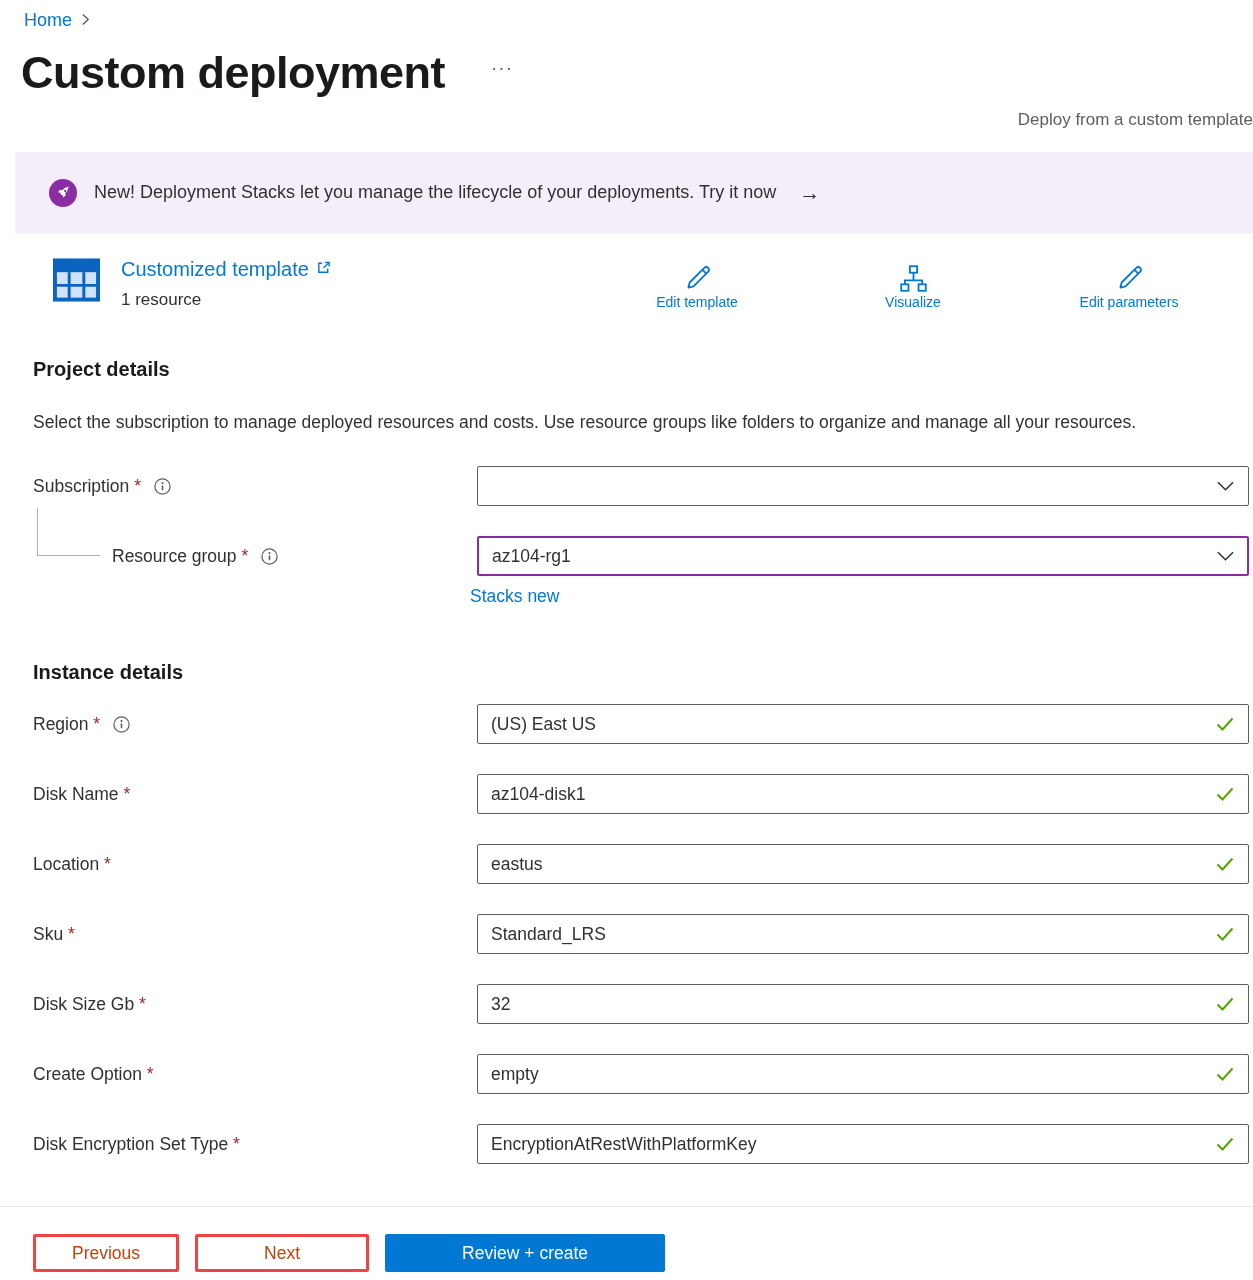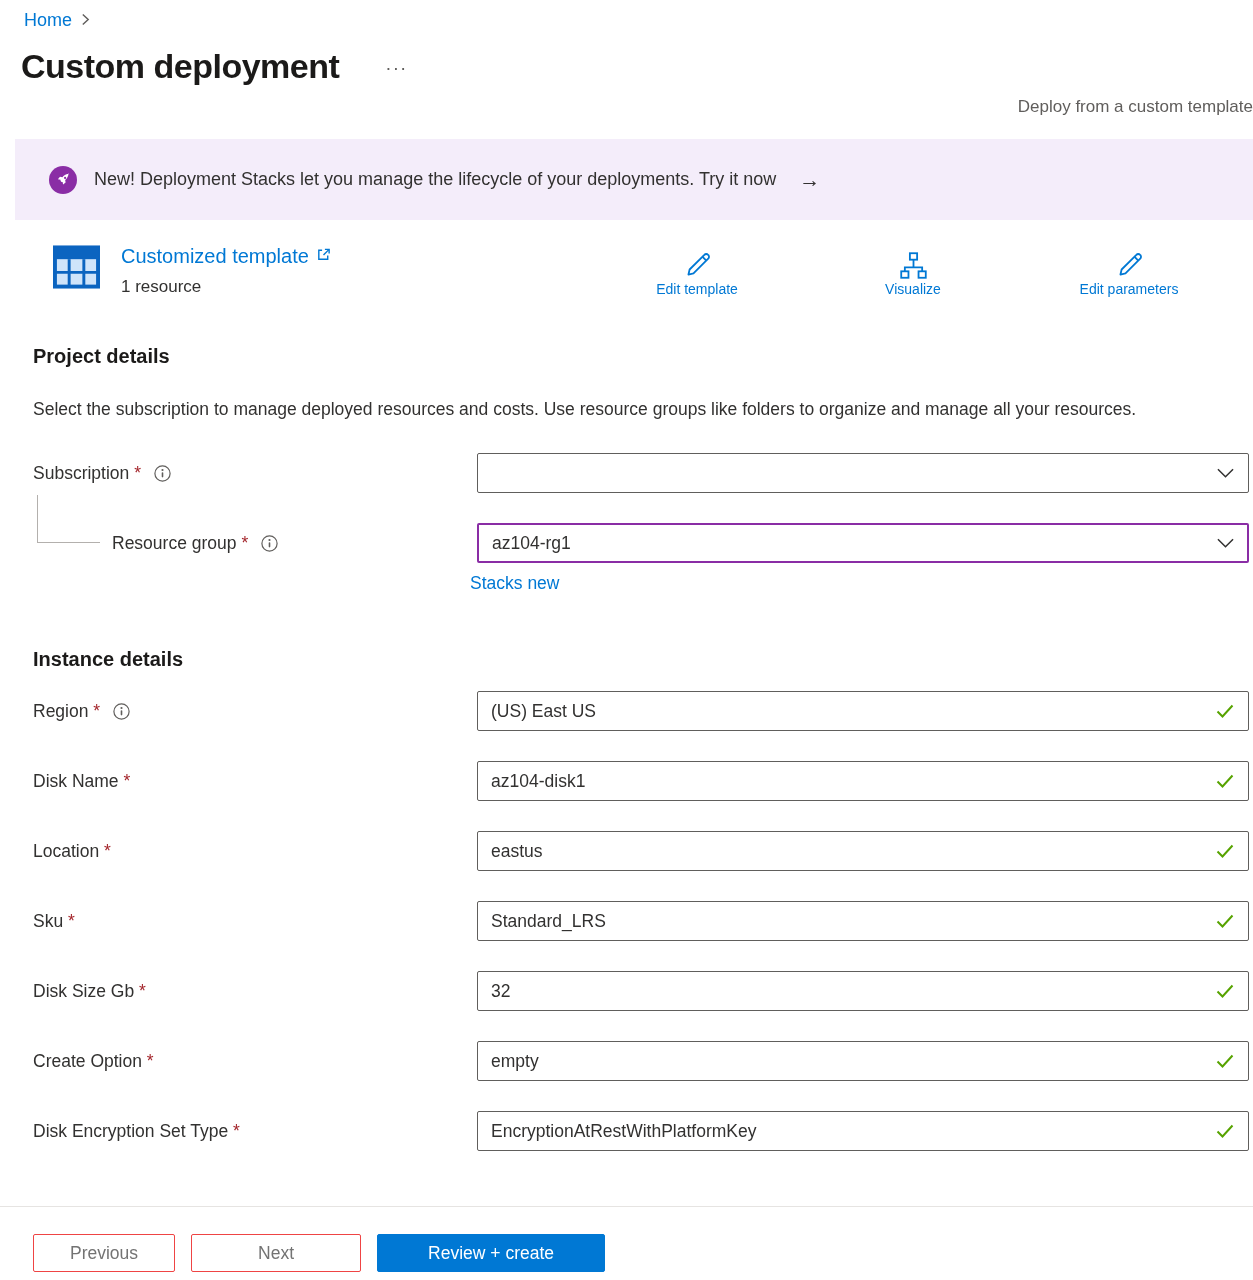--- a/index.html
+++ b/index.html
@@ -15,21 +15,21 @@
   .clickable { cursor: pointer; }
 
   
   .breadcrumb { padding: 10px 0 0 24px; font-size: 18px; display: flex; align-items: center; gap: 9px; }
   .breadcrumb .crumb { color: var(--color-primary, #0078d4); }
   .breadcrumb svg { width: 9px; height: 13px; margin-top: 2px; }
 
   
   .page-header { padding: 16px 0 0 21px; }
   .title-row { display: flex; align-items: flex-start; gap: 46px; }
-  .page-title { font-size: 34px; font-weight: 600; color: #1b1a19; letter-spacing: -0.5px; }
+  .page-title { font-size: 45px; font-weight: 600; color: #1b1a19; letter-spacing: -0.5px; }
   .more-btn { color: var(--color-muted, #605e5c); font-size: 19px; margin-top: 10px; letter-spacing: 1px; }
   .page-subtitle { margin-top: 11px; font-size: 17px; color: var(--color-muted, #605e5c); padding-left: 2px; text-align: right; }
 
   
   .banner {
     margin: 22px 0 0 15px;
     height: 81px;
     background: var(--color-banner-bg, #f4edfa);
     display: flex; align-items: center;
     padding-left: 34px; gap: 17px;
@@ -93,24 +93,24 @@
     border-top: 1px solid #e6e4e2;
     display: flex; align-items: flex-end;
     padding: 0 0 8px 33px; gap: 16px;
     z-index: 10;
   }
   .btn {
     height: 38px; border-radius: 2px; font-size: 17.5px;
     display: inline-flex; align-items: center; justify-content: center;
     font-family: inherit;
   }
-  .btn-secondary { background: #fff; border: 1px solid #ef4444; color: #737373; }
+  .btn-secondary { background: #fff; border: 3px solid #ef4444; color: #c2410c; }
   .btn-prev { padding: 0 36px; }
   .btn-next { padding: 0 66px; }
-  .btn-primary { background: var(--color-primary, #0078d4); border: 1px solid var(--color-primary, #0078d4); color: #fff; padding: 0 50px; }
+  .btn-primary { background: var(--color-primary, #0078d4); border: 1px solid var(--color-primary, #0078d4); color: #fff; padding: 0 76px; }
 </style>
 </head>
 <body>
 
 <div class="breadcrumb">
   <span class="crumb clickable">Home</span>
   <span><svg viewBox="0 0 10 14" fill="none" stroke="#605e5c" stroke-width="1.6">
         <path d="M2 1.5l6 5.5-6 5.5"></path>
       </svg></span>
 </div>

